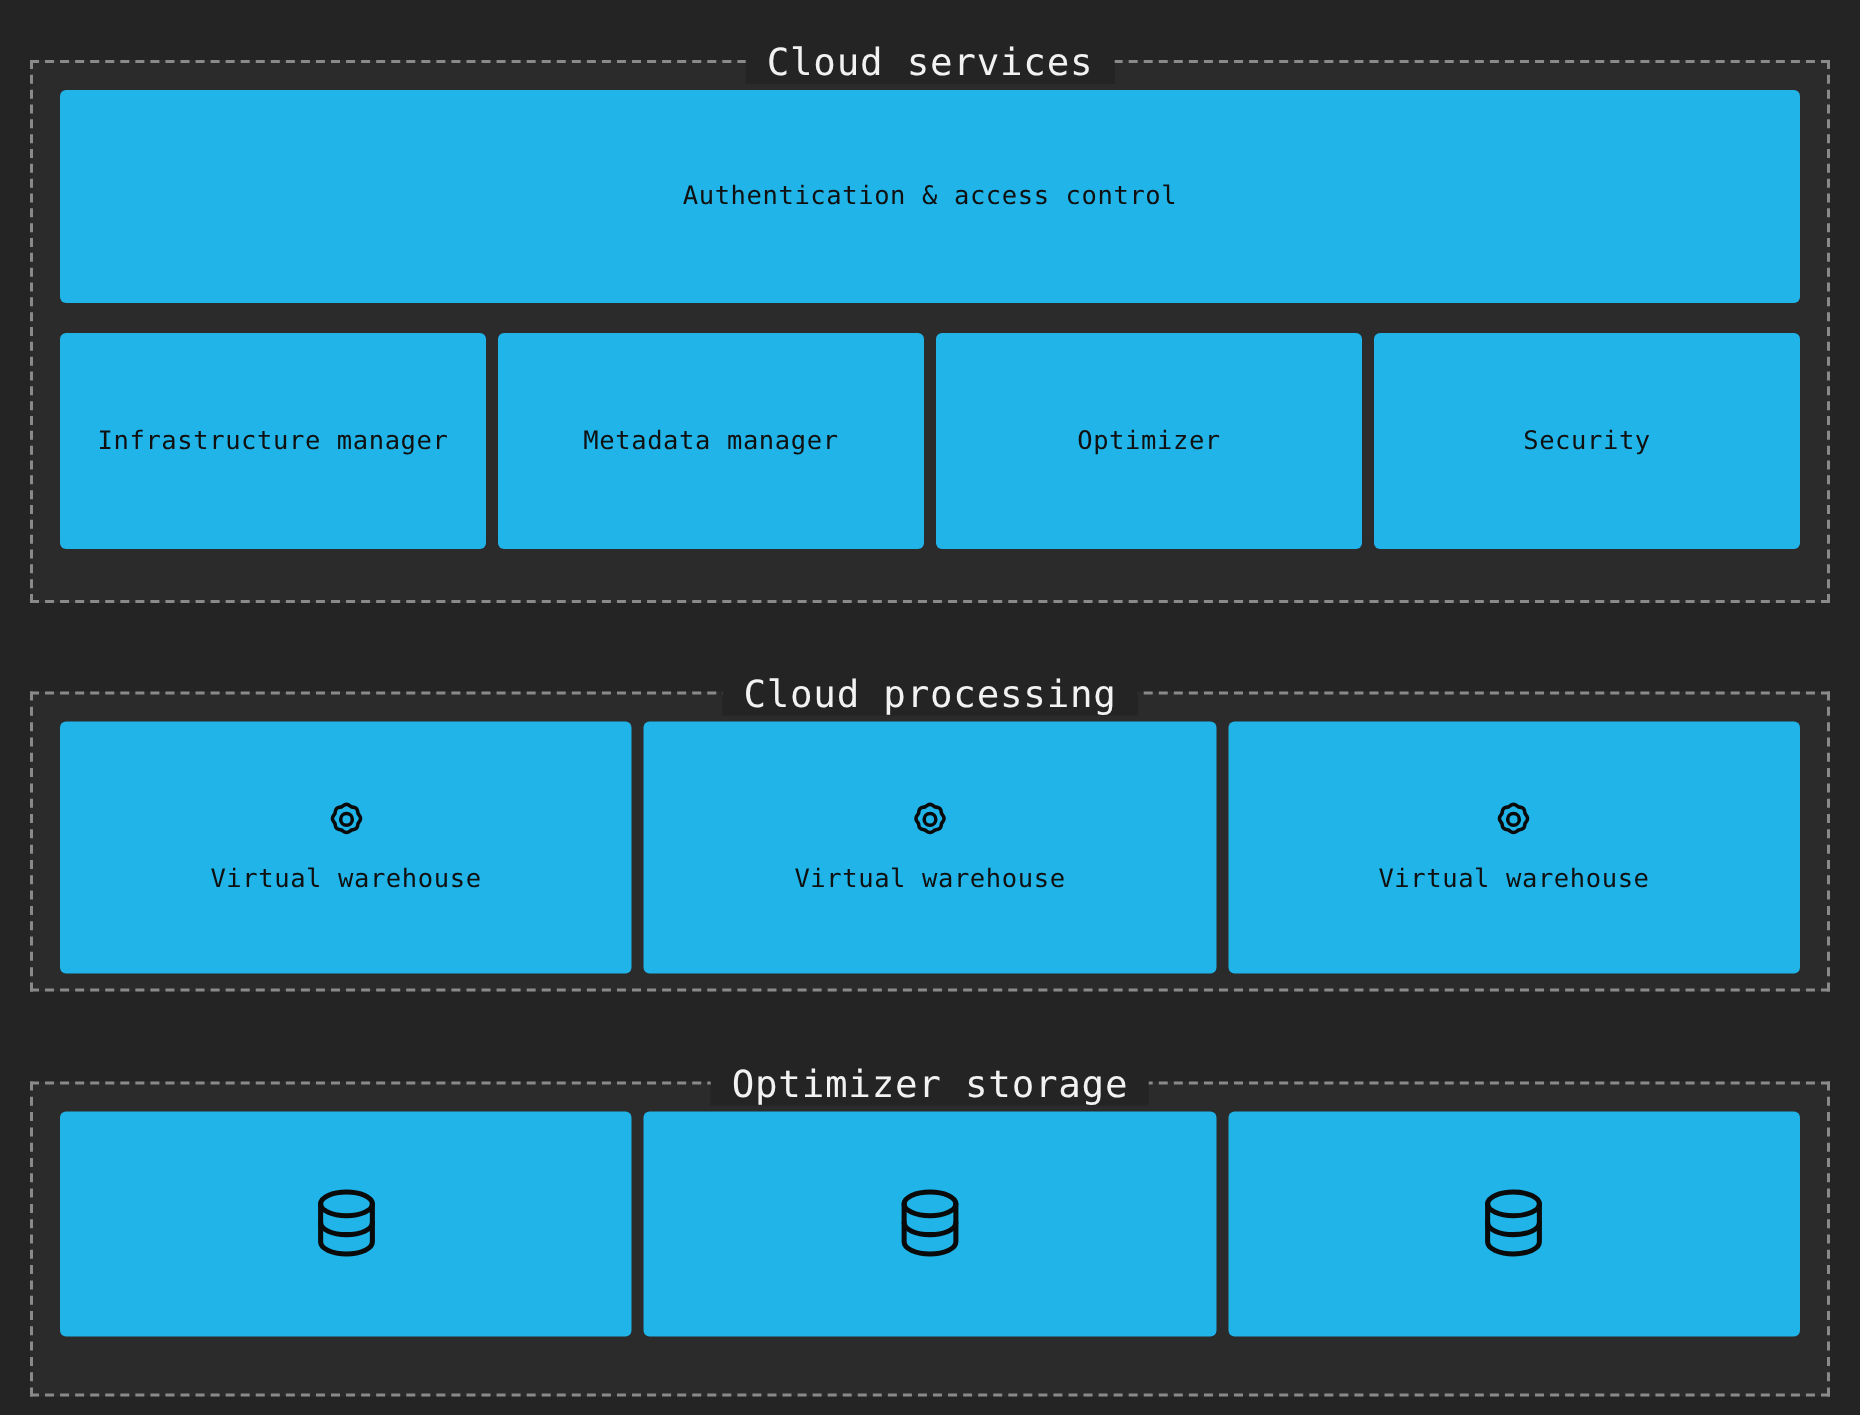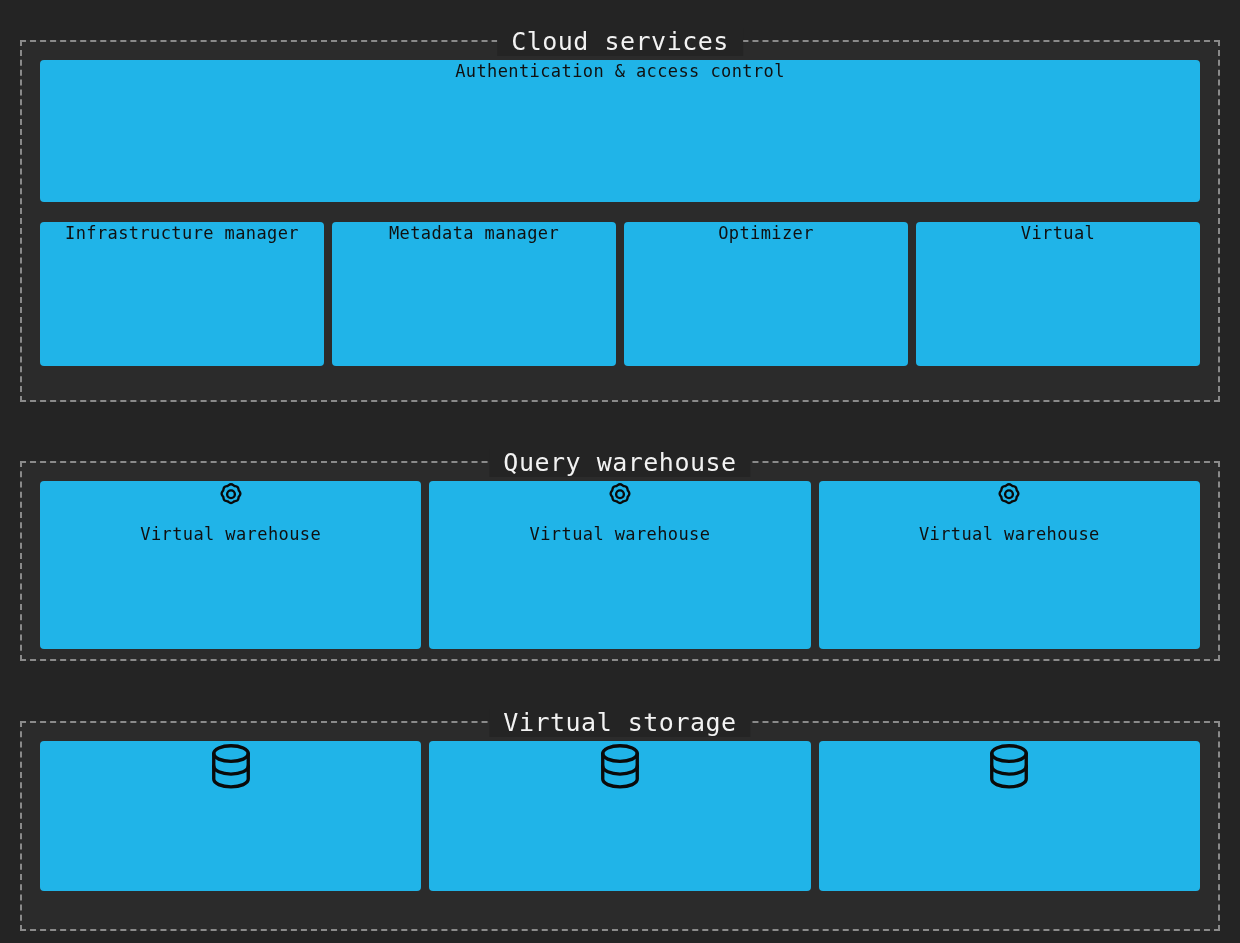--- a/index.html
+++ b/index.html
@@ -48,21 +48,21 @@
   }
 
   
   .node {
     background: #20b4e8;
     border-radius: 4px;
     color: #0a0a0a;
     display: flex;
     flex-direction: column;
     align-items: center;
-    justify-content: flex-start;
+    justify-content: center;
     box-sizing: border-box;
     text-align: center;
   }
   .node-label {
     font-size: 17px;
     line-height: 22px;
     letter-spacing: 0.4px;
     color: #101010;
   }
 
@@ -112,27 +112,27 @@
       <div class="node">
         <span class="node-label">Infrastructure manager</span>
       </div>
       <div class="node">
         <span class="node-label">Metadata manager</span>
       </div>
       <div class="node">
         <span class="node-label">Optimizer</span>
       </div>
       <div class="node">
-        <span class="node-label">Virtual</span>
+        <span class="node-label">Security</span>
       </div>
     </div>
   </div>
 
   <div class="group" id="group-query">
-    <div class="group-title">Query warehouse</div>
+    <div class="group-title">Cloud processing</div>
 
     <div class="row">
 
       <div class="node">
         <span class="icon icon-gear">
           <svg width="30" height="30" viewBox="0 0 24 24" fill="none" stroke="#0a0a0a" stroke-width="1.9" stroke-linecap="round" stroke-linejoin="round">
             <path d="M12 2.6c1.25 0 2.05 1.05 2.55 1.3 .55 .28 1.85 .05 2.73 .93 .88 .88 .65 2.18 .93 2.73 .25 .5 1.3 1.3 1.3 2.55 0 1.25 -1.05 2.05 -1.3 2.55 -.28 .55 -.05 1.85 -.93 2.73 -.88 .88 -2.18 .65 -2.73 .93 -.5 .25 -1.3 1.3 -2.55 1.3 -1.25 0 -2.05 -1.05 -2.55 -1.3 -.55 -.28 -1.85 -.05 -2.73 -.93 -.88 -.88 -.65 -2.18 -.93 -2.73 -.25 -.5 -1.3 -1.3 -1.3 -2.55 0 -1.25 1.05 -2.05 1.3 -2.55 .28 -.55 .05 -1.85 .93 -2.73 .88 -.88 2.18 -.65 2.73 -.93 .5 -.25 1.3 -1.3 2.55 -1.3 z"></path>
             <circle cx="12" cy="10.6" r="3.1"></circle>
           </svg>
         </span>
@@ -156,21 +156,21 @@
             <circle cx="12" cy="10.6" r="3.1"></circle>
           </svg>
         </span>
         <span class="node-label">Virtual warehouse</span>
       </div>
 
     </div>
   </div>
 
   <div class="group" id="group-storage">
-    <div class="group-title">Virtual storage</div>
+    <div class="group-title">Optimizer storage</div>
 
     <div class="row">
 
       <div class="node">
         <span class="icon icon-db">
           <svg width="46" height="52" viewBox="0 0 24 26" fill="none" stroke="#0a0a0a" stroke-width="1.75" stroke-linecap="round" stroke-linejoin="round">
             <ellipse cx="12" cy="6" rx="9" ry="4.1"></ellipse>
             <path d="M3 6v13.3c0 2.27 4.03 4.1 9 4.1s9 -1.83 9 -4.1V6"></path>
             <path d="M3 12.6c0 2.27 4.03 4.1 9 4.1s9 -1.83 9 -4.1"></path>
           </svg>

